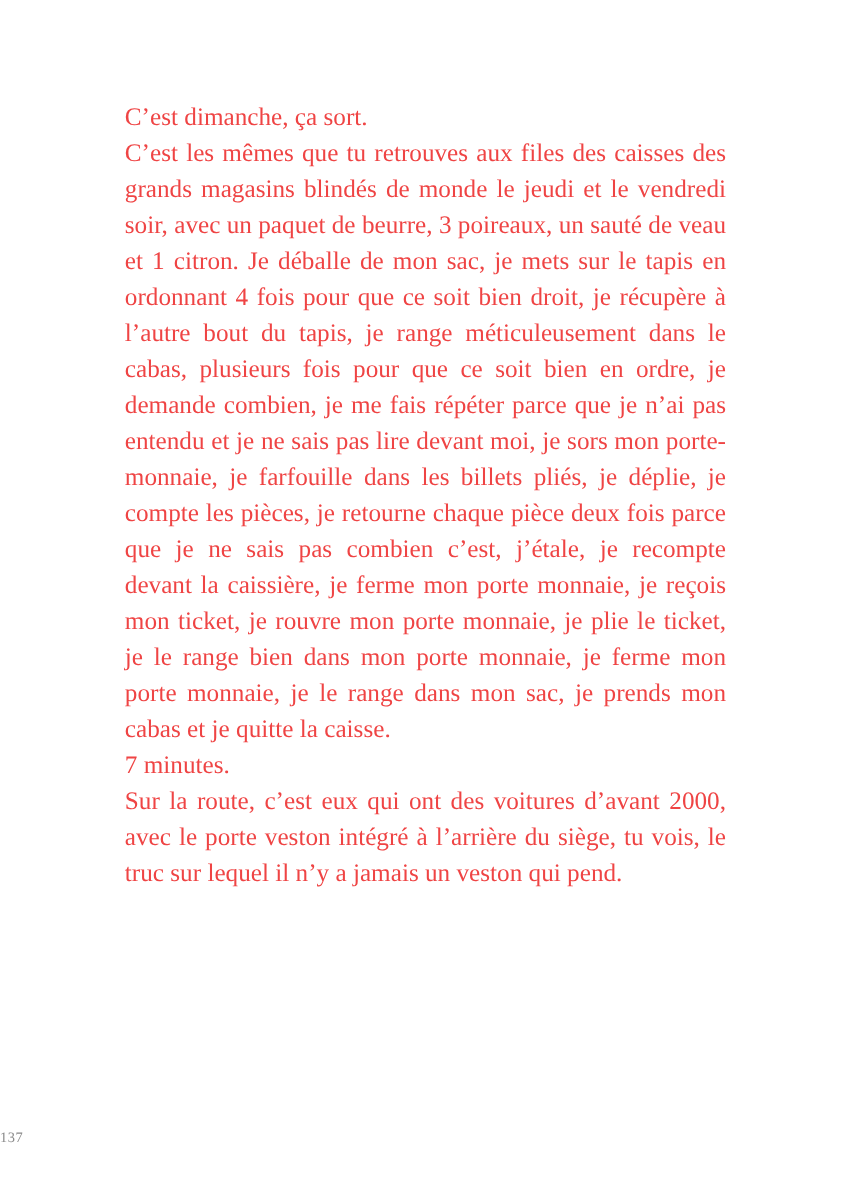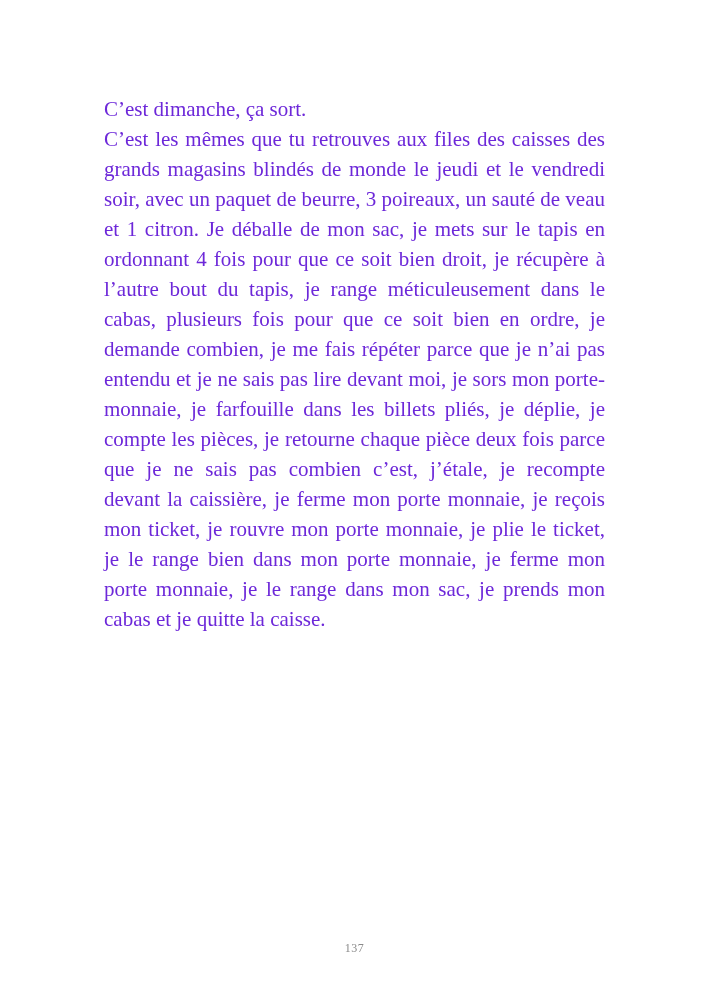--- a/index.html
+++ b/index.html
@@ -11,44 +11,46 @@
     position: relative;
     width: 709px;
     height: 992px;
     background: #ffffff;
     overflow: hidden;
     font-family: "Liberation Serif", "DejaVu Serif", serif;
   }
   .text-block {
     position: absolute;
     left: 104px;
-    top: 94px;
+    top: 82px;
     width: 501px;
-    color: #6d28d9;
+    color: #ef4444;
     font-size: 21px;
     line-height: 30px;
   }
   .text-block p {
     margin: 0;
     text-align: justify;
     text-justify: inter-word;
   }
   .page-number {
     position: absolute;
     left: 0;
     right: 0;
     top: 941px;
-    text-align: center;
+    text-align: left;
     color: #8a8a8a;
     font-size: 12px;
     letter-spacing: 0.5px;
   }
 </style>
 </head>
 <body>
 
 <div class="page">
   <div class="text-block">
     <p>C’est dimanche, ça sort.</p>
     <p>C’est les mêmes que tu retrouves aux files des caisses des grands magasins blindés de monde le jeudi et le vendredi soir, avec un paquet de beurre, 3 poireaux, un sauté de veau et 1 citron. Je déballe de mon sac, je mets sur le tapis en ordonnant 4 fois pour que ce soit bien droit, je récupère à l’autre bout du tapis, je range méticuleusement dans le cabas, plusieurs fois pour que ce soit bien en ordre, je demande combien, je me fais répéter parce que je n’ai pas entendu et je ne sais pas lire devant moi, je sors mon porte-monnaie, je farfouille dans les billets pliés, je déplie, je compte les pièces, je retourne chaque pièce deux fois parce que je ne sais pas combien c’est, j’étale, je recompte devant la caissière, je ferme mon porte monnaie, je reçois mon ticket, je rouvre mon porte monnaie, je plie le ticket, je le range bien dans mon porte monnaie, je ferme mon porte monnaie, je le range dans mon sac, je prends mon cabas et je quitte la caisse.</p>
+    <p>7 minutes.</p>
+    <p>Sur la route, c’est eux qui ont des voitures d’avant 2000, avec le porte veston intégré à l’arrière du siège, tu vois, le truc sur lequel il n’y a jamais un veston qui pend.</p>
   </div>
   <div class="page-number">137</div>
 </div>
 
 </body></html>

